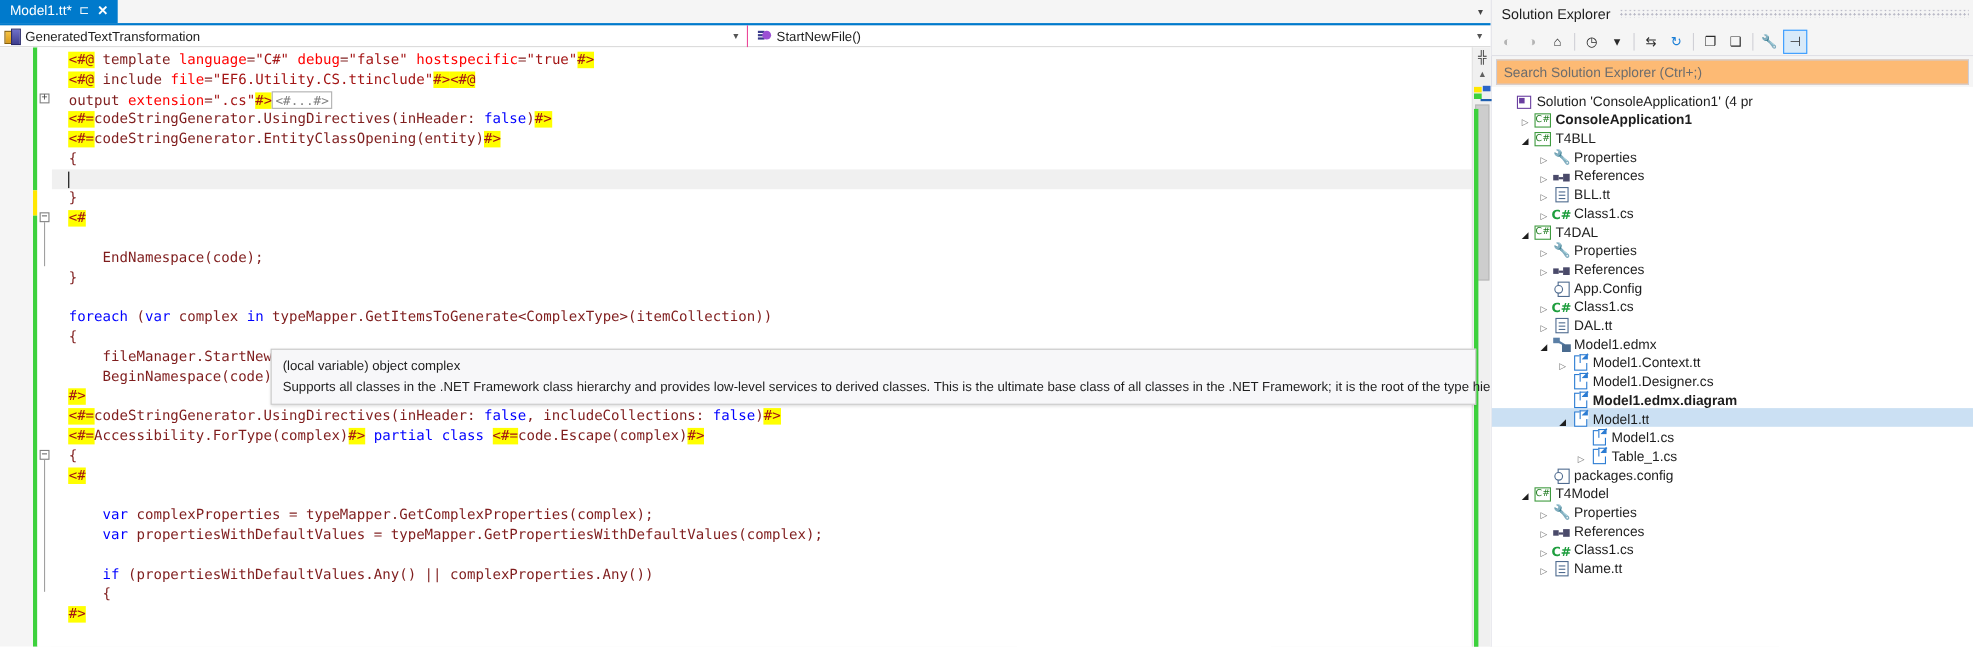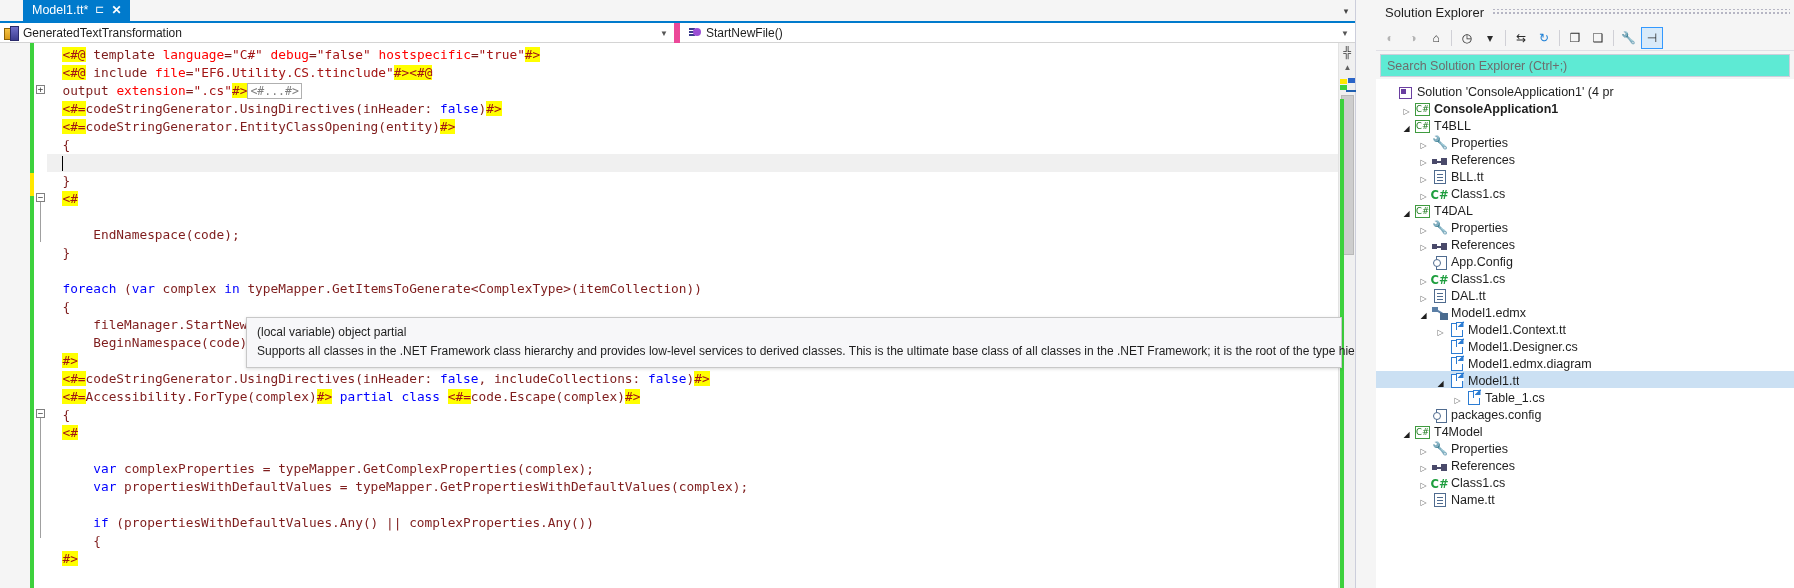--- a/index.html
+++ b/index.html
@@ -20,21 +20,20 @@
     background: #f5f5f5;
     display: flex; flex-direction: column;
   }
 
   
   .tabstrip {
     height: 23px; background: #f5f5f5;
     display: flex; align-items: flex-end;
     border-bottom: 2px solid #007acc;
     position: relative;
-    padding-left: 23px;
   }
   .tab {
     height: 23px; background: #007acc; color: #ffffff;
     display: flex; align-items: center; gap: 7px;
     padding: 0 8px 0 9px;
     font-size: 12.5px; white-space: nowrap;
   }
   .tab-pin { font-size: 11px; opacity: .95; transform: scaleX(-1); }
   .tab-close { font-size: 12px; font-weight: 600; }
   .tabstrip-spacer { flex: 1; }
@@ -47,21 +46,21 @@
   
   .navbar {
     height: 20px; background: #ffffff;
     display: flex; align-items: center;
     border-bottom: 1px solid #d4d4d4;
     font-size: 12px;
   }
   .nav-left {
     flex: 0 0 680px; display: flex; align-items: center;
     gap: 5px; padding-left: 4px; position: relative;
-    height: 20px; border-right: 6px solid #ec4899;
+    height: 20px; border-right: 1px solid #ec4899;
   }
   .nav-right {
     flex: 1; display: flex; align-items: center;
     gap: 5px; padding-left: 8px; height: 20px; position: relative;
   }
   .nav-caret {
     position: absolute; right: 6px; top: 50%;
     transform: translateY(-50%);
     font-size: 8px; color: #555;
   }
@@ -197,21 +196,21 @@
     position: absolute; left: 2px; width: 13px;
     background: #cdcdcd; border: 1px solid #b8b8b8;
   }
   .sb-annot { position: absolute; width: 7px; height: 5px; }
 
   
   #solution-pane {
     width: 439px; height: 588px; flex: none;
     background: #f5f5f5;
     border-left: 1px solid #cccedb;
-    display: flex; flex-direction: column; padding-left: 20px;
+    display: flex; flex-direction: column;
   }
   .se-header {
     height: 25px; display: flex; align-items: center;
     padding: 0 4px 0 9px; gap: 8px;
     font-size: 13px; color: #1e1e1e;
     background: #f5f5f5;
   }
   .se-title { white-space: nowrap; }
   .se-grip {
     flex: 1; height: 7px;
@@ -232,21 +231,21 @@
   }
   .tb-btn.disabled { color: #b4b4b4; }
   .tb-sep {
     width: 1px; height: 16px; background: #d0d0d6; margin: 0 3px;
   }
   .tb-btn.selected {
     border: 1px solid #3399ff; background: #d8eaf9;
   }
   .se-search {
     height: 23px; margin: 3px 4px 2px 4px;
-    background: #5eead4; border: 1px solid #cccedb;
+    background: #fdba74; border: 1px solid #cccedb;
     display: flex; align-items: center; padding: 0 6px;
     font-size: 12.5px; color: #6d6d6d;
   }
   .se-tree {
     flex: 1; overflow: hidden; background: #ffffff;
     padding-top: 3px; position: relative;
   }
   .tree-row {
     height: 17px; display: flex; align-items: flex-end;
     font-size: 12.5px; color: #1e1e1e; white-space: nowrap;
@@ -411,21 +410,21 @@
         <div class="outline-box" style="top:42px;">+</div>
         <div class="outline-box" style="top:150px;">−</div>
         <div class="outline-line" style="top:159px; height:40px;"></div>
         <div class="outline-box" style="top:366px;">−</div>
         <div class="outline-line" style="top:375px; height:120px;"></div>
       </div>
 
       <div class="code-text" id="code-lines"><div class="cline"><span class="t-plain">  </span><span class="t-tag hl">&lt;#@</span><span class="t-plain"> </span><span class="t-plain">template</span><span class="t-plain"> </span><span class="t-attr">language</span><span class="t-plain">=</span><span class="t-str">"C#"</span><span class="t-plain"> </span><span class="t-attr">debug</span><span class="t-plain">=</span><span class="t-str">"false"</span><span class="t-plain"> </span><span class="t-attr">hostspecific</span><span class="t-plain">=</span><span class="t-str">"true"</span><span class="t-tag hl">#&gt;</span></div><div class="cline"><span class="t-plain">  </span><span class="t-tag hl">&lt;#@</span><span class="t-plain"> </span><span class="t-plain">include</span><span class="t-plain"> </span><span class="t-attr">file</span><span class="t-plain">=</span><span class="t-str">"EF6.Utility.CS.ttinclude"</span><span class="t-tag hl">#&gt;</span><span class="t-tag hl">&lt;#@</span></div><div class="cline"><span class="t-plain">  </span><span class="t-plain">output</span><span class="t-plain"> </span><span class="t-attr">extension</span><span class="t-plain">=</span><span class="t-str">".cs"</span><span class="t-tag hl">#&gt;</span><span class="collapsed-block">&lt;#...#&gt;</span></div><div class="cline"><span class="t-plain">  </span><span class="t-tag hl">&lt;#=</span><span class="t-plain">codeStringGenerator.UsingDirectives(inHeader: </span><span class="t-key">false</span><span class="t-plain">)</span><span class="t-tag hl">#&gt;</span></div><div class="cline"><span class="t-plain">  </span><span class="t-tag hl">&lt;#=</span><span class="t-plain">codeStringGenerator.EntityClassOpening(entity)</span><span class="t-tag hl">#&gt;</span></div><div class="cline"><span class="t-plain">  {</span></div><div class="cline current"><span class="t-plain">  </span><span class="caret" style="left: 15px; top: 2px;"></span></div><div class="cline"><span class="t-plain">  }</span></div><div class="cline"><span class="t-plain">  </span><span class="t-tag hl">&lt;#</span></div><div class="cline"></div><div class="cline"><span class="t-plain">      EndNamespace(code);</span></div><div class="cline"><span class="t-plain">  }</span></div><div class="cline"></div><div class="cline"><span class="t-plain">  </span><span class="t-key">foreach</span><span class="t-plain"> (</span><span class="t-key">var</span><span class="t-plain"> complex </span><span class="t-key">in</span><span class="t-plain"> typeMapper.GetItemsToGenerate&lt;ComplexType&gt;(itemCollection))</span></div><div class="cline"><span class="t-plain">  {</span></div><div class="cline"><span class="t-plain">      fileManager.StartNewFile(complex.Name + </span><span class="t-str">".cs"</span><span class="t-plain">);</span></div><div class="cline"><span class="t-plain">      BeginNamespace(code);</span></div><div class="cline"><span class="t-plain">  </span><span class="t-tag hl">#&gt;</span></div><div class="cline"><span class="t-plain">  </span><span class="t-tag hl">&lt;#=</span><span class="t-plain">codeStringGenerator.UsingDirectives(inHeader: </span><span class="t-key">false</span><span class="t-plain">, includeCollections: </span><span class="t-key">false</span><span class="t-plain">)</span><span class="t-tag hl">#&gt;</span></div><div class="cline"><span class="t-plain">  </span><span class="t-tag hl">&lt;#=</span><span class="t-plain">Accessibility.ForType(complex)</span><span class="t-tag hl">#&gt;</span><span class="t-plain"> </span><span class="t-key">partial</span><span class="t-plain"> </span><span class="t-key">class</span><span class="t-plain"> </span><span class="t-tag hl">&lt;#=</span><span class="t-plain">code.Escape(complex)</span><span class="t-tag hl">#&gt;</span></div><div class="cline"><span class="t-plain">  {</span></div><div class="cline"><span class="t-plain">  </span><span class="t-tag hl">&lt;#</span></div><div class="cline"></div><div class="cline"><span class="t-plain">      </span><span class="t-key">var</span><span class="t-plain"> complexProperties = typeMapper.GetComplexProperties(complex);</span></div><div class="cline"><span class="t-plain">      </span><span class="t-key">var</span><span class="t-plain"> propertiesWithDefaultValues = typeMapper.GetPropertiesWithDefaultValues(complex);</span></div><div class="cline"></div><div class="cline"><span class="t-plain">      </span><span class="t-key">if</span><span class="t-plain"> (propertiesWithDefaultValues.Any() || complexProperties.Any())</span></div><div class="cline"><span class="t-plain">      {</span></div><div class="cline"><span class="t-plain">  </span><span class="t-tag hl">#&gt;</span></div></div>
 
       <div class="quickinfo" style="left:246px; top:274px; width:1096px;">
-        <div class="qi-sig">(local variable)  object partial</div>
+        <div class="qi-sig">(local variable)  object complex</div>
         <div class="qi-desc">Supports all classes in the .NET Framework class hierarchy and provides low-level services to derived classes. This is the ultimate base class of all classes in the .NET Framework; it is the root of the type hierarchy.</div>
       </div>
     </div>
 
     <div class="editor-scrollbar">
       <div class="sb-split">╬</div>
       <div class="sb-arrow">▲</div>
       <div class="sb-track">
         <div class="sb-annot" style="left:1px; top:4px;  background:#ffe700;"></div>
         <div class="sb-annot" style="left:1px; top:10px; background:#3dd13d;"></div>
@@ -579,33 +578,40 @@
           </span>
           <span class="tr-label">Model1.Context.tt</span>
         </div>
         <div class="tree-row" style="padding-left: 57px;">
           <span class="expander"></span>
           <span class="tr-icon">
             <span class="ic-tt"></span>
           </span>
           <span class="tr-label">Model1.Designer.cs</span>
         </div>
-        <div class="tree-row" style="padding-left: 57px;">
+        <div class="tree-row" style="padding-left: 57px; font-weight: bold;">
           <span class="expander"></span>
           <span class="tr-icon">
             <span class="ic-tt"></span>
           </span>
           <span class="tr-label">Model1.edmx.diagram</span>
         </div>
         <div class="tree-row selected" style="padding-left: 57px;">
           <span class="expander open">◢</span>
           <span class="tr-icon">
             <span class="ic-tt"></span>
           </span>
           <span class="tr-label">Model1.tt</span>
+        </div>
+        <div class="tree-row" style="padding-left: 74px;">
+          <span class="expander"></span>
+          <span class="tr-icon">
+            <span class="ic-tt"></span>
+          </span>
+          <span class="tr-label">Model1.cs</span>
         </div>
         <div class="tree-row" style="padding-left: 74px;">
           <span class="expander">▷</span>
           <span class="tr-icon">
             <span class="ic-tt"></span>
           </span>
           <span class="tr-label">Table_1.cs</span>
         </div>
         <div class="tree-row" style="padding-left: 40px;">
           <span class="expander"></span>

